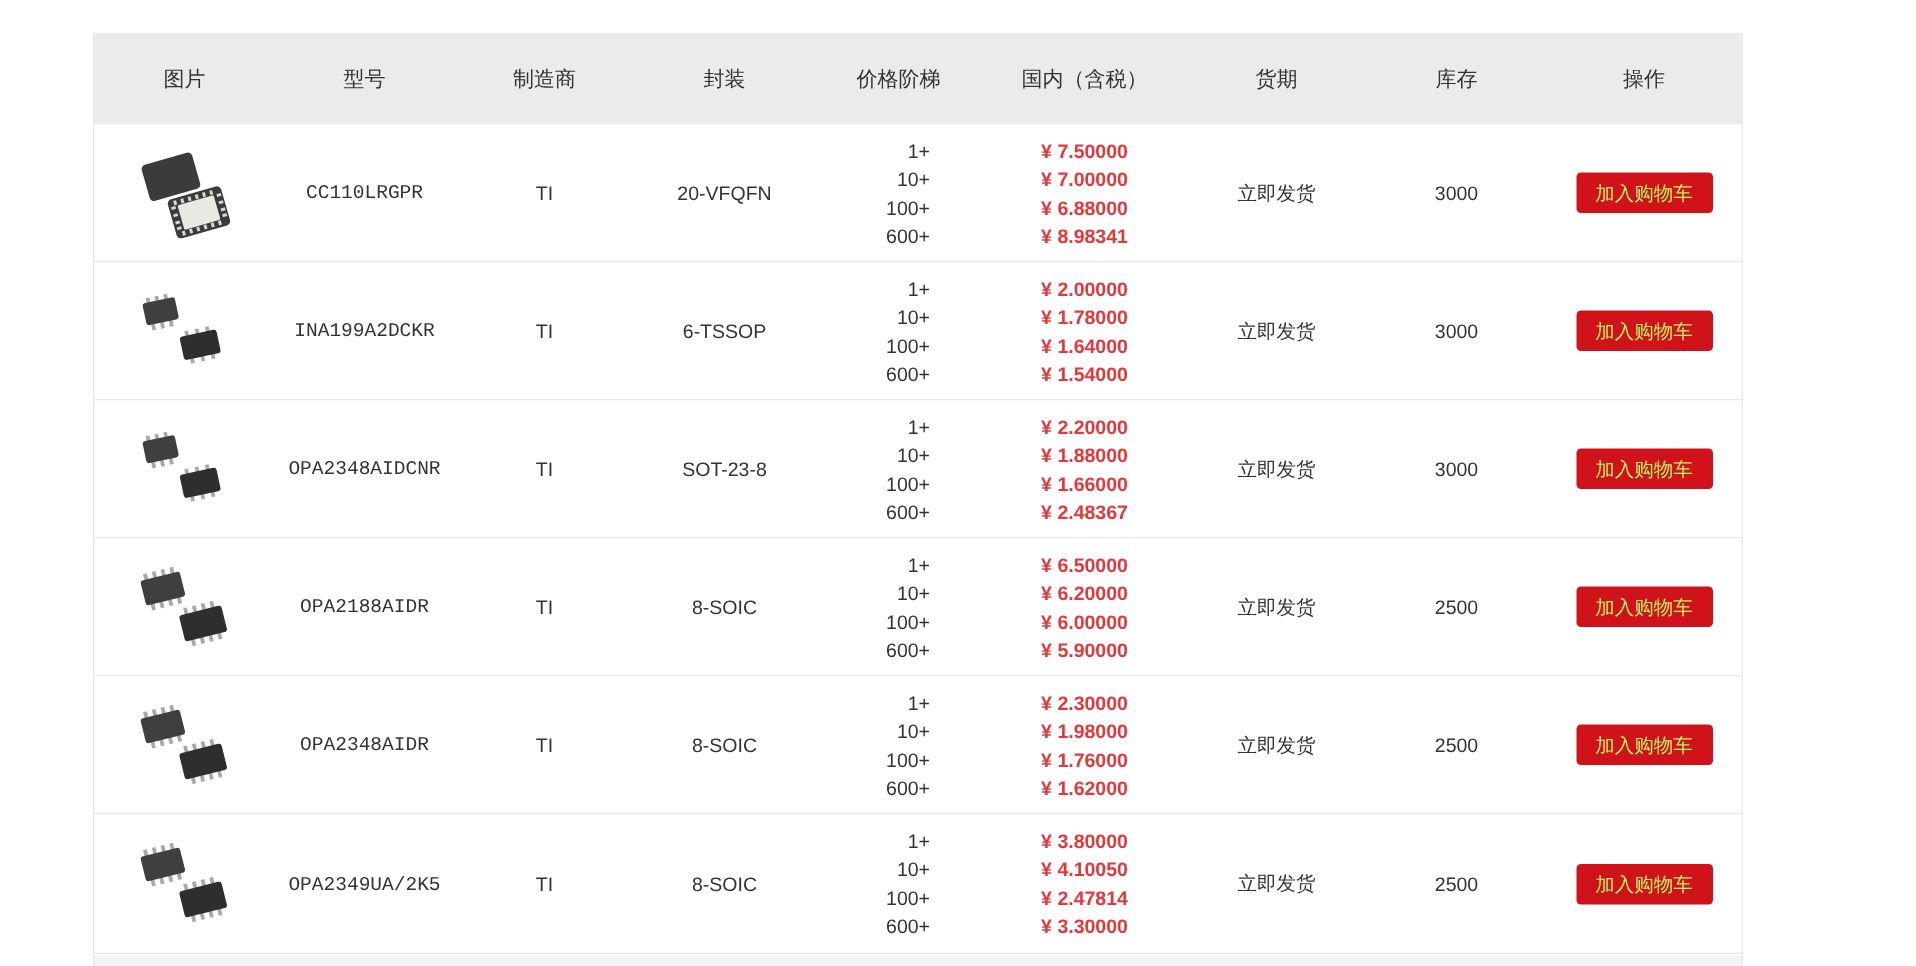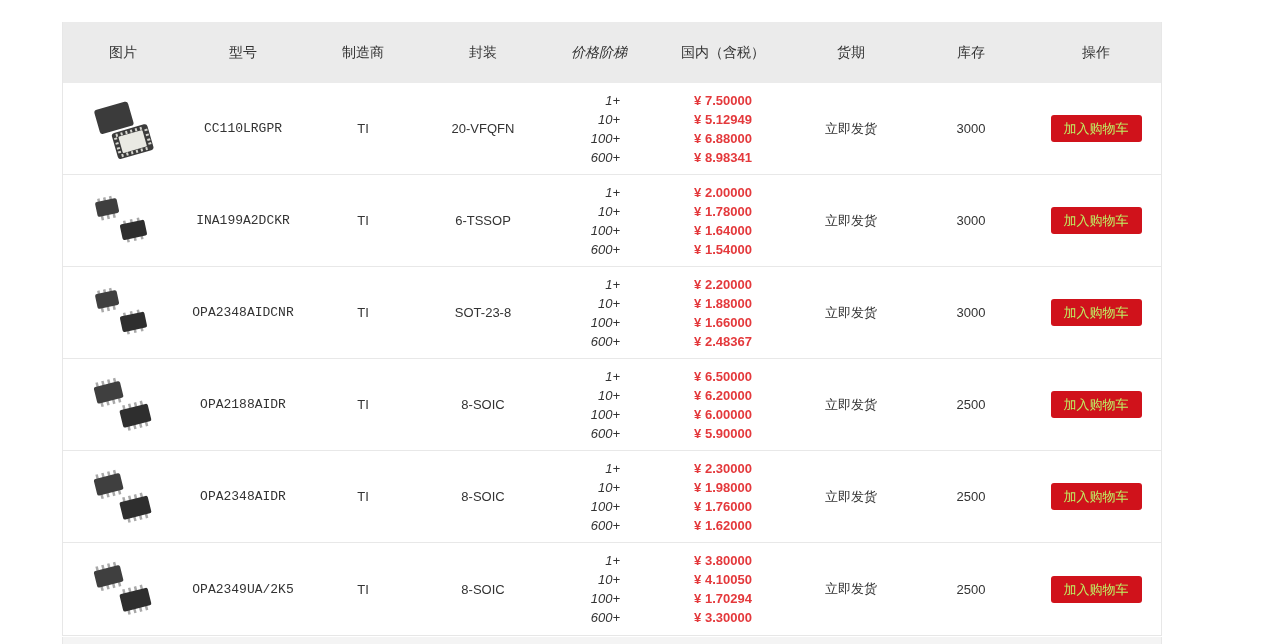--- a/index.html
+++ b/index.html
@@ -39,21 +39,21 @@
   }
   .tr:last-child { border-bottom: none; }
 
   .td { text-align: center; color: #333; font-size: 13px; }
 
   
   .col-image  { width: 120px; }
   .col-model  { width: 120px; font-family: Liberation Mono, monospace; }
   .col-mfr    { width: 120px; }
   .col-pkg    { width: 120px; }
-  .col-tier   { width: 112px; font-style: italic; }
+  .col-tier   { width: 112px; }
   .col-price  { width: 136px; }
   .col-lead   { width: 120px; }
   .col-stock  { width: 120px; }
   .col-action { width: 130px; }
 
   .tier-list { display: inline-block; text-align: right; min-width: 42px; }
   .tier { line-height: 19px; font-size: 13px; color: #333; }
 
   .price-list { display: inline-block; text-align: left; font-weight: bold; }
   .price { line-height: 19px; font-size: 13px; color: #e4393c; }
@@ -152,21 +152,21 @@
       <div class="tier-list">
         <div class="tier">1+</div>
         <div class="tier">10+</div>
         <div class="tier">100+</div>
         <div class="tier">600+</div>
       </div>
     </div>
     <div class="td col-price">
       <div class="price-list">
         <div class="price">¥ 7.50000</div>
-        <div class="price">¥ 5.12949</div>
+        <div class="price">¥ 7.00000</div>
         <div class="price">¥ 6.88000</div>
         <div class="price">¥ 8.98341</div>
       </div>
     </div>
     <div class="td col-lead">立即发货</div>
     <div class="td col-stock">3000</div>
     <div class="td col-action">
       <button class="add-cart-btn">加入购物车</button>
     </div>
   </div>
@@ -465,21 +465,21 @@
         <div class="tier">1+</div>
         <div class="tier">10+</div>
         <div class="tier">100+</div>
         <div class="tier">600+</div>
       </div>
     </div>
     <div class="td col-price">
       <div class="price-list">
         <div class="price">¥ 3.80000</div>
         <div class="price">¥ 4.10050</div>
-        <div class="price">¥ 1.70294</div>
+        <div class="price">¥ 2.47814</div>
         <div class="price">¥ 3.30000</div>
       </div>
     </div>
     <div class="td col-lead">立即发货</div>
     <div class="td col-stock">2500</div>
     <div class="td col-action">
       <button class="add-cart-btn">加入购物车</button>
     </div>
   </div>
 </div>

